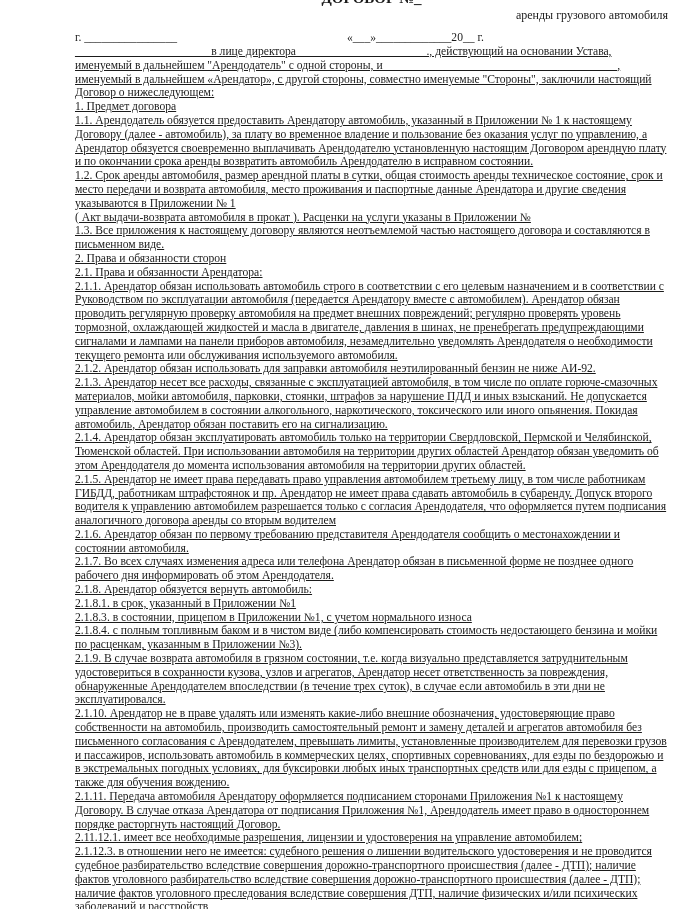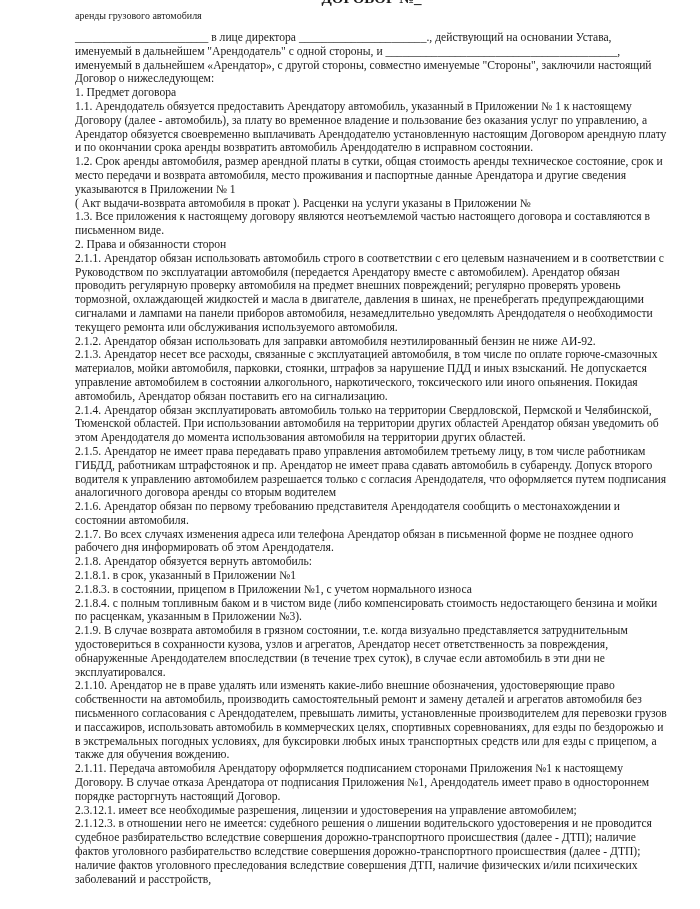--- a/index.html
+++ b/index.html
@@ -26,23 +26,23 @@
   }
   .doc-title {
     text-align: center;
     font-weight: bold;
     font-size: 15px;
     line-height: 18px;
     margin: -11px 0 0 0;
     white-space: nowrap;
   }
   .doc-subtitle {
-    text-align: left;
+    text-align: right;
     font-weight: normal;
-    font-size: 10px;
+    font-size: 12px;
     line-height: 17px;
     margin: 0 0 7px 0;
     white-space: nowrap;
   }
   .line-row {
     position: relative;
     height: 14px;
   }
   .city-blank {
     position: absolute;
@@ -54,46 +54,52 @@
     position: absolute;
     left: 272px;
     top: 0;
     white-space: nowrap;
   }
   p.para {
     margin: 0;
     padding: 0;
     text-align: left;
     overflow-wrap: break-word;
+    text-decoration: underline;
   }
 </style>
 </head>
 <body>
 
 <div class="page">
   <div class="doc-title">ДОГОВОР №_</div>
   <div class="doc-subtitle">аренды грузового автомобиля</div>
 
+  <div class="line-row">
+    <span class="city-blank">г. ________________</span>
+    <span class="date-blank">«___»_____________20__ г.</span>
+  </div>
 
   <p class="para">_______________________ в лице директора ______________________., действующий на основании Устава, именуемый в дальнейшем "Арендодатель" с одной стороны, и ________________________________________, именуемый в дальнейшем «Арендатор», с другой стороны, совместно именуемые  "Стороны", заключили настоящий Договор о нижеследующем:</p>
   <p class="para">1. Предмет договора</p>
   <p class="para">1.1. Арендодатель обязуется предоставить Арендатору автомобиль, указанный в Приложении № 1 к настоящему Договору (далее - автомобиль), за плату во временное владение и пользование без оказания услуг по управлению, а Арендатор обязуется своевременно выплачивать Арендодателю установленную настоящим Договором арендную плату и по окончании срока аренды возвратить автомобиль Арендодателю в исправном состоянии.</p>
   <p class="para">1.2. Срок аренды автомобиля, размер арендной платы в сутки, общая стоимость аренды техническое состояние, срок и место передачи и возврата автомобиля, место проживания и паспортные данные Арендатора и другие сведения указываются в Приложении № 1</p>
   <p class="para">( Акт выдачи-возврата автомобиля в прокат ). Расценки на услуги указаны в Приложении №</p>
   <p class="para">1.3. Все приложения к настоящему договору являются неотъемлемой частью настоящего договора и составляются в письменном виде.</p>
   <p class="para">2. Права и обязанности сторон</p>
+  <p class="para">2.1. Права и обязанности Арендатора:</p>
   <p class="para">2.1.1. Арендатор обязан использовать автомобиль строго в соответствии с его целевым назначением и в соответствии с Руководством по эксплуатации автомобиля (передается Арендатору вместе с автомобилем). Арендатор обязан проводить регулярную проверку автомобиля на предмет внешних повреждений; регулярно проверять уровень тормозной, охлаждающей жидкостей и масла в двигателе, давления в шинах, не пренебрегать предупреждающими сигналами и лампами на панели приборов автомобиля, незамедлительно уведомлять Арендодателя о необходимости текущего ремонта или обслуживания используемого автомобиля.</p>
   <p class="para">2.1.2. Арендатор обязан использовать для заправки автомобиля неэтилированный бензин не ниже АИ-92.</p>
   <p class="para">2.1.3. Арендатор несет все расходы, связанные с эксплуатацией автомобиля, в том числе по оплате горюче-смазочных материалов, мойки автомобиля, парковки, стоянки, штрафов за нарушение ПДД и иных взысканий. Не допускается управление автомобилем в состоянии алкогольного, наркотического, токсического или иного опьянения. Покидая автомобиль, Арендатор обязан поставить его на сигнализацию.</p>
   <p class="para">2.1.4. Арендатор обязан эксплуатировать автомобиль только на территории Свердловской, Пермской и Челябинской, Тюменской областей. При использовании автомобиля на территории других областей Арендатор обязан уведомить об этом Арендодателя до момента использования автомобиля на территории других областей.</p>
   <p class="para">2.1.5. Арендатор не имеет права передавать право управления автомобилем третьему лицу, в том числе работникам ГИБДД, работникам штрафстоянок и пр. Арендатор не имеет права сдавать автомобиль в субаренду. Допуск второго водителя к управлению автомобилем разрешается только с согласия Арендодателя, что оформляется путем подписания аналогичного договора аренды со вторым водителем</p>
   <p class="para">2.1.6. Арендатор обязан по первому требованию представителя Арендодателя сообщить о местонахождении и состоянии автомобиля.</p>
   <p class="para">2.1.7. Во всех случаях изменения адреса или телефона Арендатор обязан в письменной форме не позднее одного рабочего дня информировать об этом Арендодателя.</p>
   <p class="para">2.1.8. Арендатор обязуется вернуть автомобиль:</p>
   <p class="para">2.1.8.1. в срок, указанный в Приложении №1</p>
   <p class="para">2.1.8.3. в состоянии, прицепом в Приложении №1, с учетом нормального износа</p>
   <p class="para">2.1.8.4. с полным топливным баком и в чистом виде (либо компенсировать стоимость недостающего бензина и мойки по расценкам, указанным в Приложении №3).</p>
   <p class="para">2.1.9. В случае возврата автомобиля в грязном состоянии, т.е. когда визуально представляется затруднительным удостовериться в сохранности кузова, узлов и агрегатов, Арендатор несет ответственность за повреждения, обнаруженные Арендодателем впоследствии (в течение трех суток), в  случае если автомобиль в эти дни не эксплуатировался.</p>
   <p class="para">2.1.10. Арендатор не в праве удалять или изменять какие-либо внешние обозначения, удостоверяющие право собственности на автомобиль, производить самостоятельный ремонт и замену деталей и агрегатов автомобиля без письменного согласования с Арендодателем, превышать лимиты, установленные производителем для перевозки грузов и пассажиров, использовать автомобиль в коммерческих целях, спортивных соревнованиях, для езды по бездорожью и в экстремальных погодных условиях, для буксировки любых иных транспортных средств или для езды с прицепом, а также для обучения вождению.</p>
   <p class="para">2.1.11. Передача автомобиля Арендатору оформляется подписанием сторонами Приложения №1 к настоящему Договору. В случае отказа Арендатора от подписания Приложения №1, Арендодатель имеет право в одностороннем порядке расторгнуть настоящий Договор.</p>
-  <p class="para">2.3.12.1. имеет все необходимые разрешения, лицензии и удостоверения на управление автомобилем;</p>
+  <p class="para">2.11.12.1. имеет все необходимые разрешения, лицензии и удостоверения на управление автомобилем;</p>
   <p class="para">2.1.12.3. в отношении него не имеется: судебного решения о лишении водительского удостоверения и не проводится судебное разбирательство вследствие совершения дорожно-транспортного происшествия (далее - ДТП); наличие фактов уголовного разбирательство вследствие совершения дорожно-транспортного происшествия (далее - ДТП); наличие фактов уголовного преследования вследствие совершения ДТП, наличие физических и/или психических заболеваний и расстройств,</p>
 </div>
 
 </body></html>

